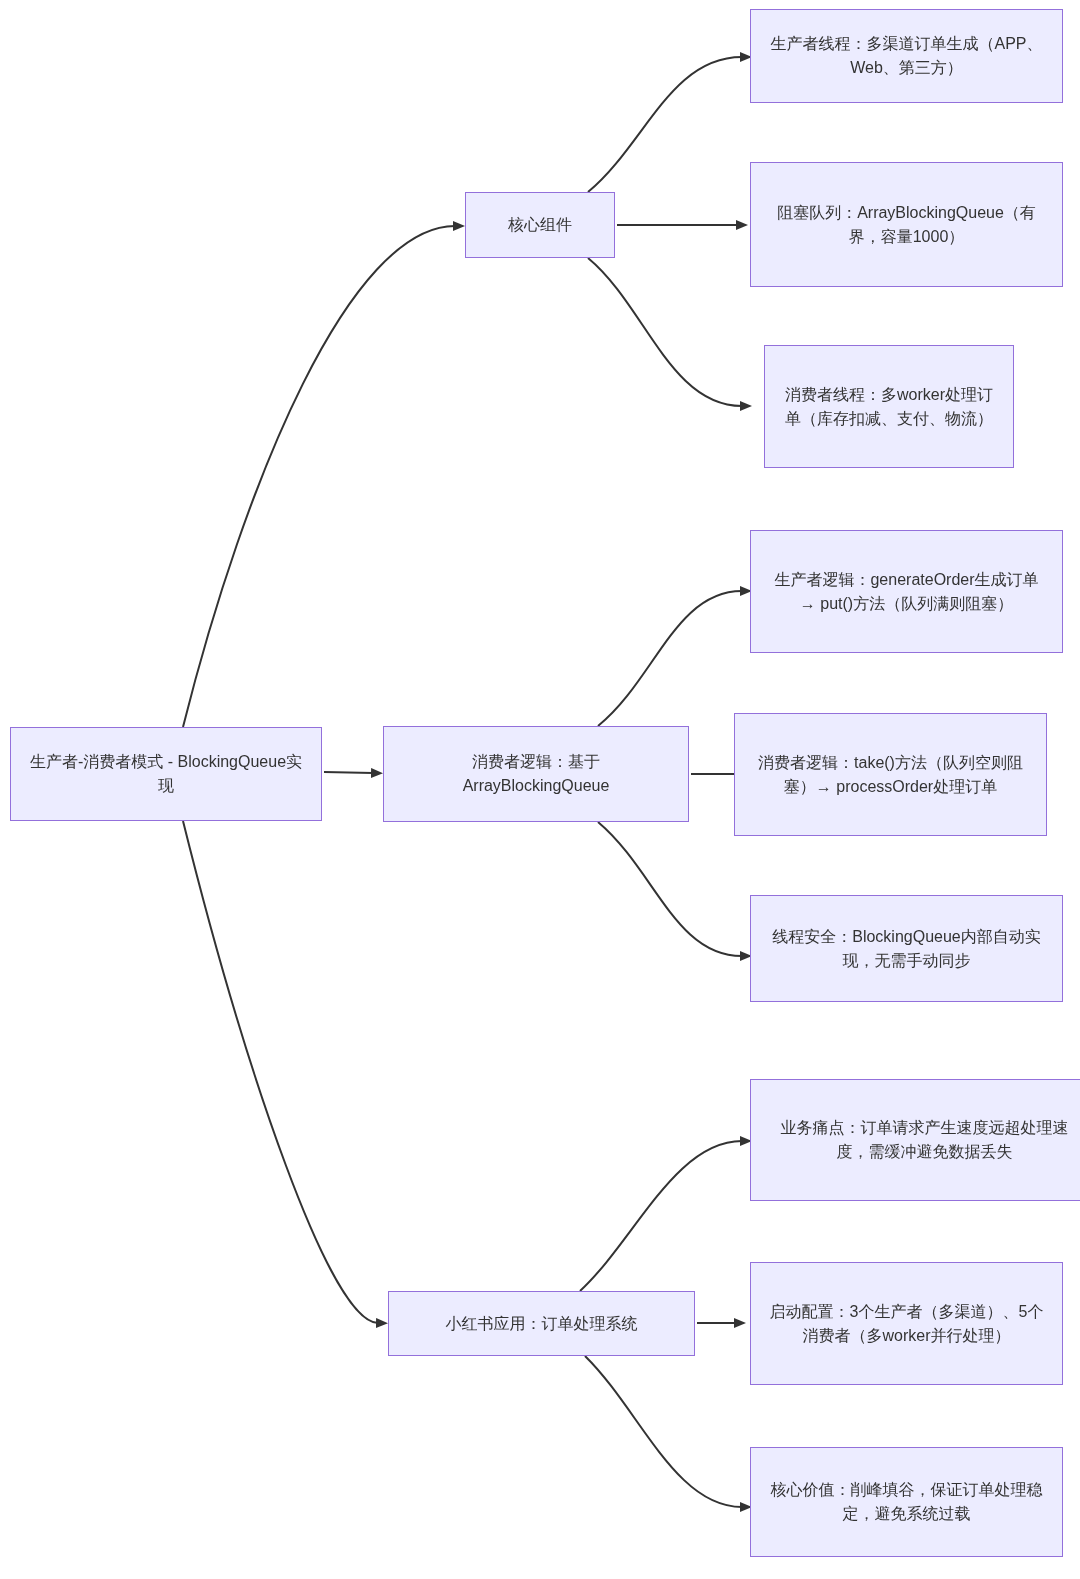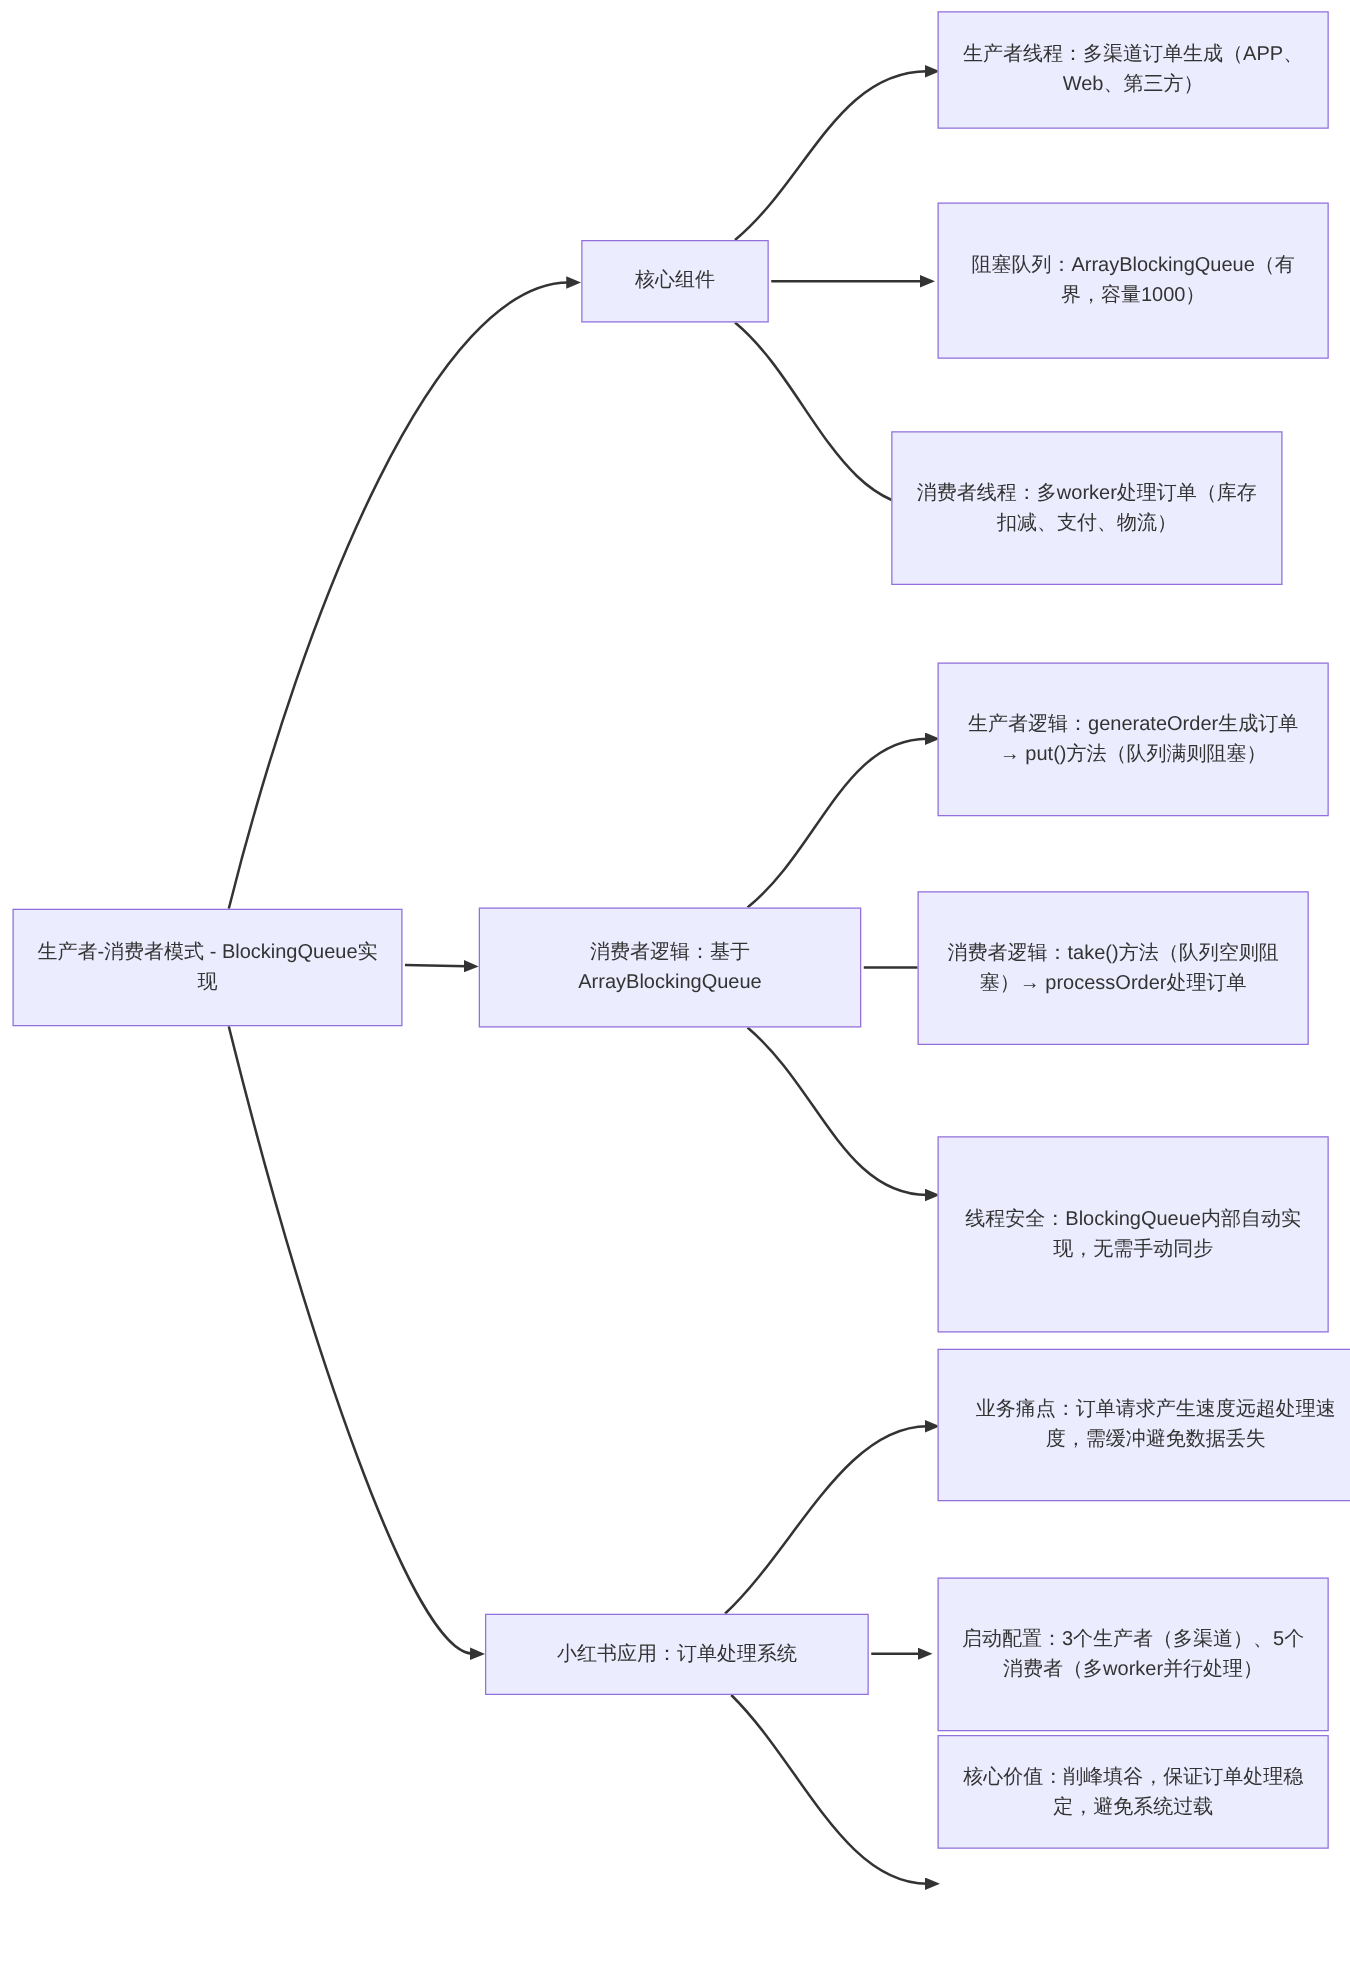--- a/index.html
+++ b/index.html
@@ -45,27 +45,27 @@
   }
   
   .n-root { left: 10px;  top: 727px;  width: 312px; height: 94px; }
   
   .n-core { left: 465px; top: 192px;  width: 150px; height: 66px; }
   .n-impl { left: 383px; top: 726px;  width: 306px; height: 96px; padding: 0 18px; }
   .n-app  { left: 388px; top: 1291px; width: 307px; height: 65px; }
   
   .n-l1 { left: 750px; top: 9px;    width: 313px; height: 94px; }
   .n-l2 { left: 750px; top: 162px;  width: 313px; height: 125px; }
-  .n-l3 { left: 713px; top: 345px;  width: 313px; height: 123px; }
+  .n-l3 { left: 764px; top: 345px;  width: 250px; height: 123px; }
   .n-l4 { left: 750px; top: 530px;  width: 313px; height: 123px; }
   .n-l5 { left: 734px; top: 713px;  width: 313px; height: 123px; }
-  .n-l6 { left: 750px; top: 895px;  width: 313px; height: 157px; margin-top: 14px; }
+  .n-l6 { left: 750px; top: 895px;  width: 313px; height: 107px; }
   .n-l7 { left: 750px; top: 1079px; width: 349px; height: 122px; }
   .n-l8 { left: 750px; top: 1262px; width: 313px; height: 123px; }
-  .n-l9 { left: 750px; top: 1388px; width: 313px; height: 91px; }
+  .n-l9 { left: 750px; top: 1447px; width: 313px; height: 110px; }
 </style>
 </head>
 <body>
 
 <div class="canvas">
 
   <svg class="edges" viewBox="0 0 1080 1579" xmlns="http://www.w3.org/2000/svg">
     <defs>
       <marker id="arrow" viewBox="0 0 12 10" refX="2" refY="5" markerWidth="12" markerHeight="10" markerUnits="userSpaceOnUse" orient="auto">
         <path class="arrowhead" d="M0,0 L12,5 L0,10 z"></path>

